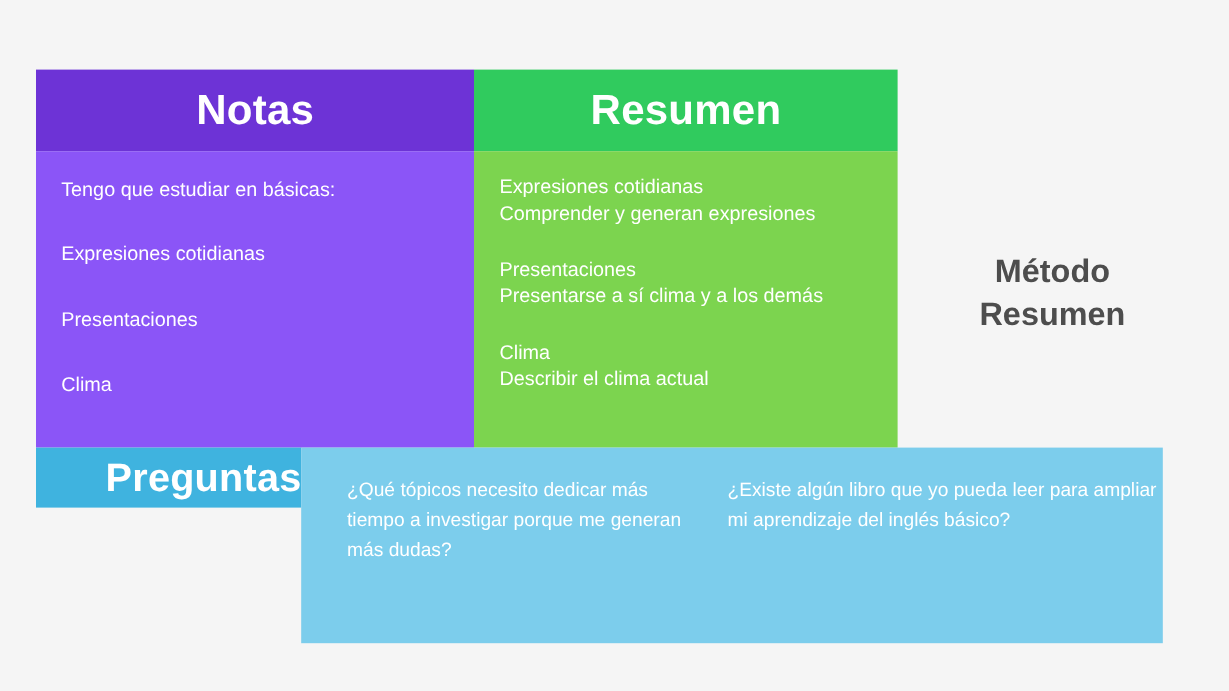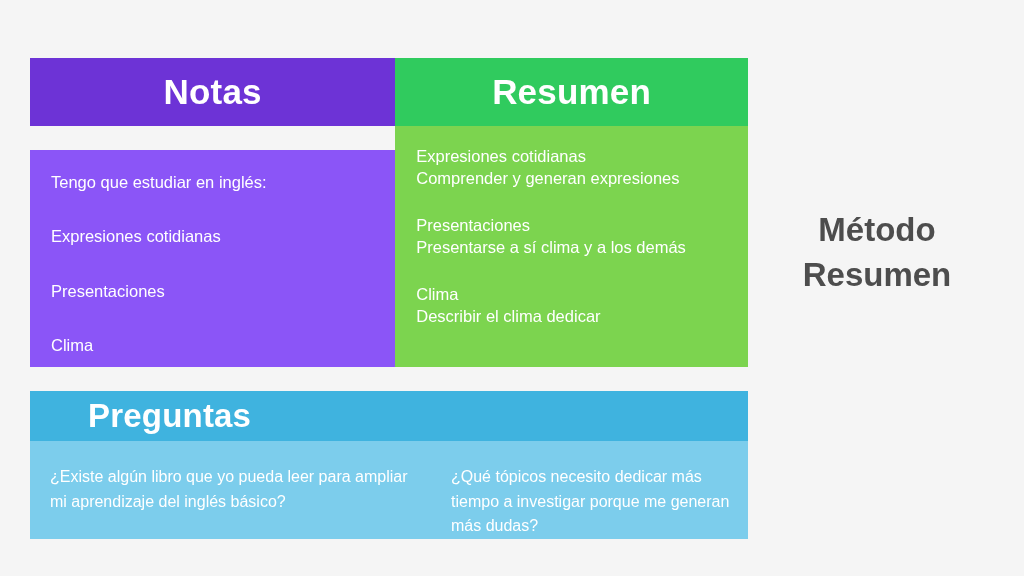--- a/index.html
+++ b/index.html
@@ -30,21 +30,21 @@
   .top-row {
     display: flex;
     flex-direction: row;
     height: 315px;
   }
 
   .col {
     display: flex;
     flex-direction: column;
   }
-  .col-notes   { width: 380px; gap: 24px; }
+  .col-notes   { width: 380px; }
   .col-summary { width: 367px; }
 
   .panel-header {
     height: 68px;
     display: flex;
     align-items: center;
     justify-content: center;
     color: #ffffff;
     font-weight: bold;
     font-size: 35px;
@@ -81,23 +81,22 @@
   .sum-group:last-child { margin-bottom: 0; }
   .sum-title,
   .sum-detail {
     font-size: 16.5px;
     line-height: 1.33;
   }
 
   
   .questions {
     display: flex;
-    flex-direction: column;
+    flex-direction: row;
     flex: 1 1 auto;
-    margin-top: 24px;
   }
   .hdr-questions {
     background: #3fb3df;
     height: 50px;
     justify-content: flex-start;
     padding-left: 58px;
     font-size: 33px;
   }
   .body-questions {
     background: #7ccdec;
@@ -117,35 +116,35 @@
 
   
   #method-title {
     position: absolute;
     left: 762px;
     top: 208px;
     width: 230px;
     text-align: center;
     color: #4d4d4d;
     font-weight: bold;
-    font-size: 33px;
+    font-size: 27px;
     line-height: 1.35;
   }
 </style>
 </head>
 <body>
 
 <div id="cornell-card">
 
   <div class="top-row">
 
     <div class="col col-notes">
       <div class="panel-header hdr-notes">Notas</div>
       <div class="panel-body body-notes">
-        <div class="note-line">Tengo que estudiar en inglés:</div>
+        <div class="note-line">Tengo que estudiar en básicas:</div>
         <div class="note-line">Expresiones cotidianas</div>
         <div class="note-line">Presentaciones</div>
         <div class="note-line">Clima</div>
       </div>
     </div>
 
     <div class="col col-summary">
       <div class="panel-header hdr-summary">Resumen</div>
       <div class="panel-body body-summary">
 
@@ -154,32 +153,32 @@
           <div class="sum-detail">Comprender y generan expresiones</div>
         </div>
 
         <div class="sum-group">
           <div class="sum-title">Presentaciones</div>
           <div class="sum-detail">Presentarse a sí clima y a los demás</div>
         </div>
 
         <div class="sum-group">
           <div class="sum-title">Clima</div>
-          <div class="sum-detail">Describir el clima dedicar</div>
+          <div class="sum-detail">Describir el clima actual</div>
         </div>
 
       </div>
     </div>
   </div>
 
   <div class="questions">
     <div class="panel-header hdr-questions">Preguntas</div>
     <div class="panel-body body-questions">
+      <div class="question-col question-col-1">¿Qué tópicos necesito dedicar más tiempo a investigar porque me generan más dudas?</div>
       <div class="question-col question-col-2">¿Existe algún libro que yo pueda leer para ampliar mi aprendizaje del inglés básico?</div>
-      <div class="question-col question-col-1">¿Qué tópicos necesito dedicar más tiempo a investigar porque me generan más dudas?</div>
     </div>
   </div>
 
 </div>
 
 <div id="method-title">
   <div>Método</div>
   <div>Resumen</div>
 </div>
 

